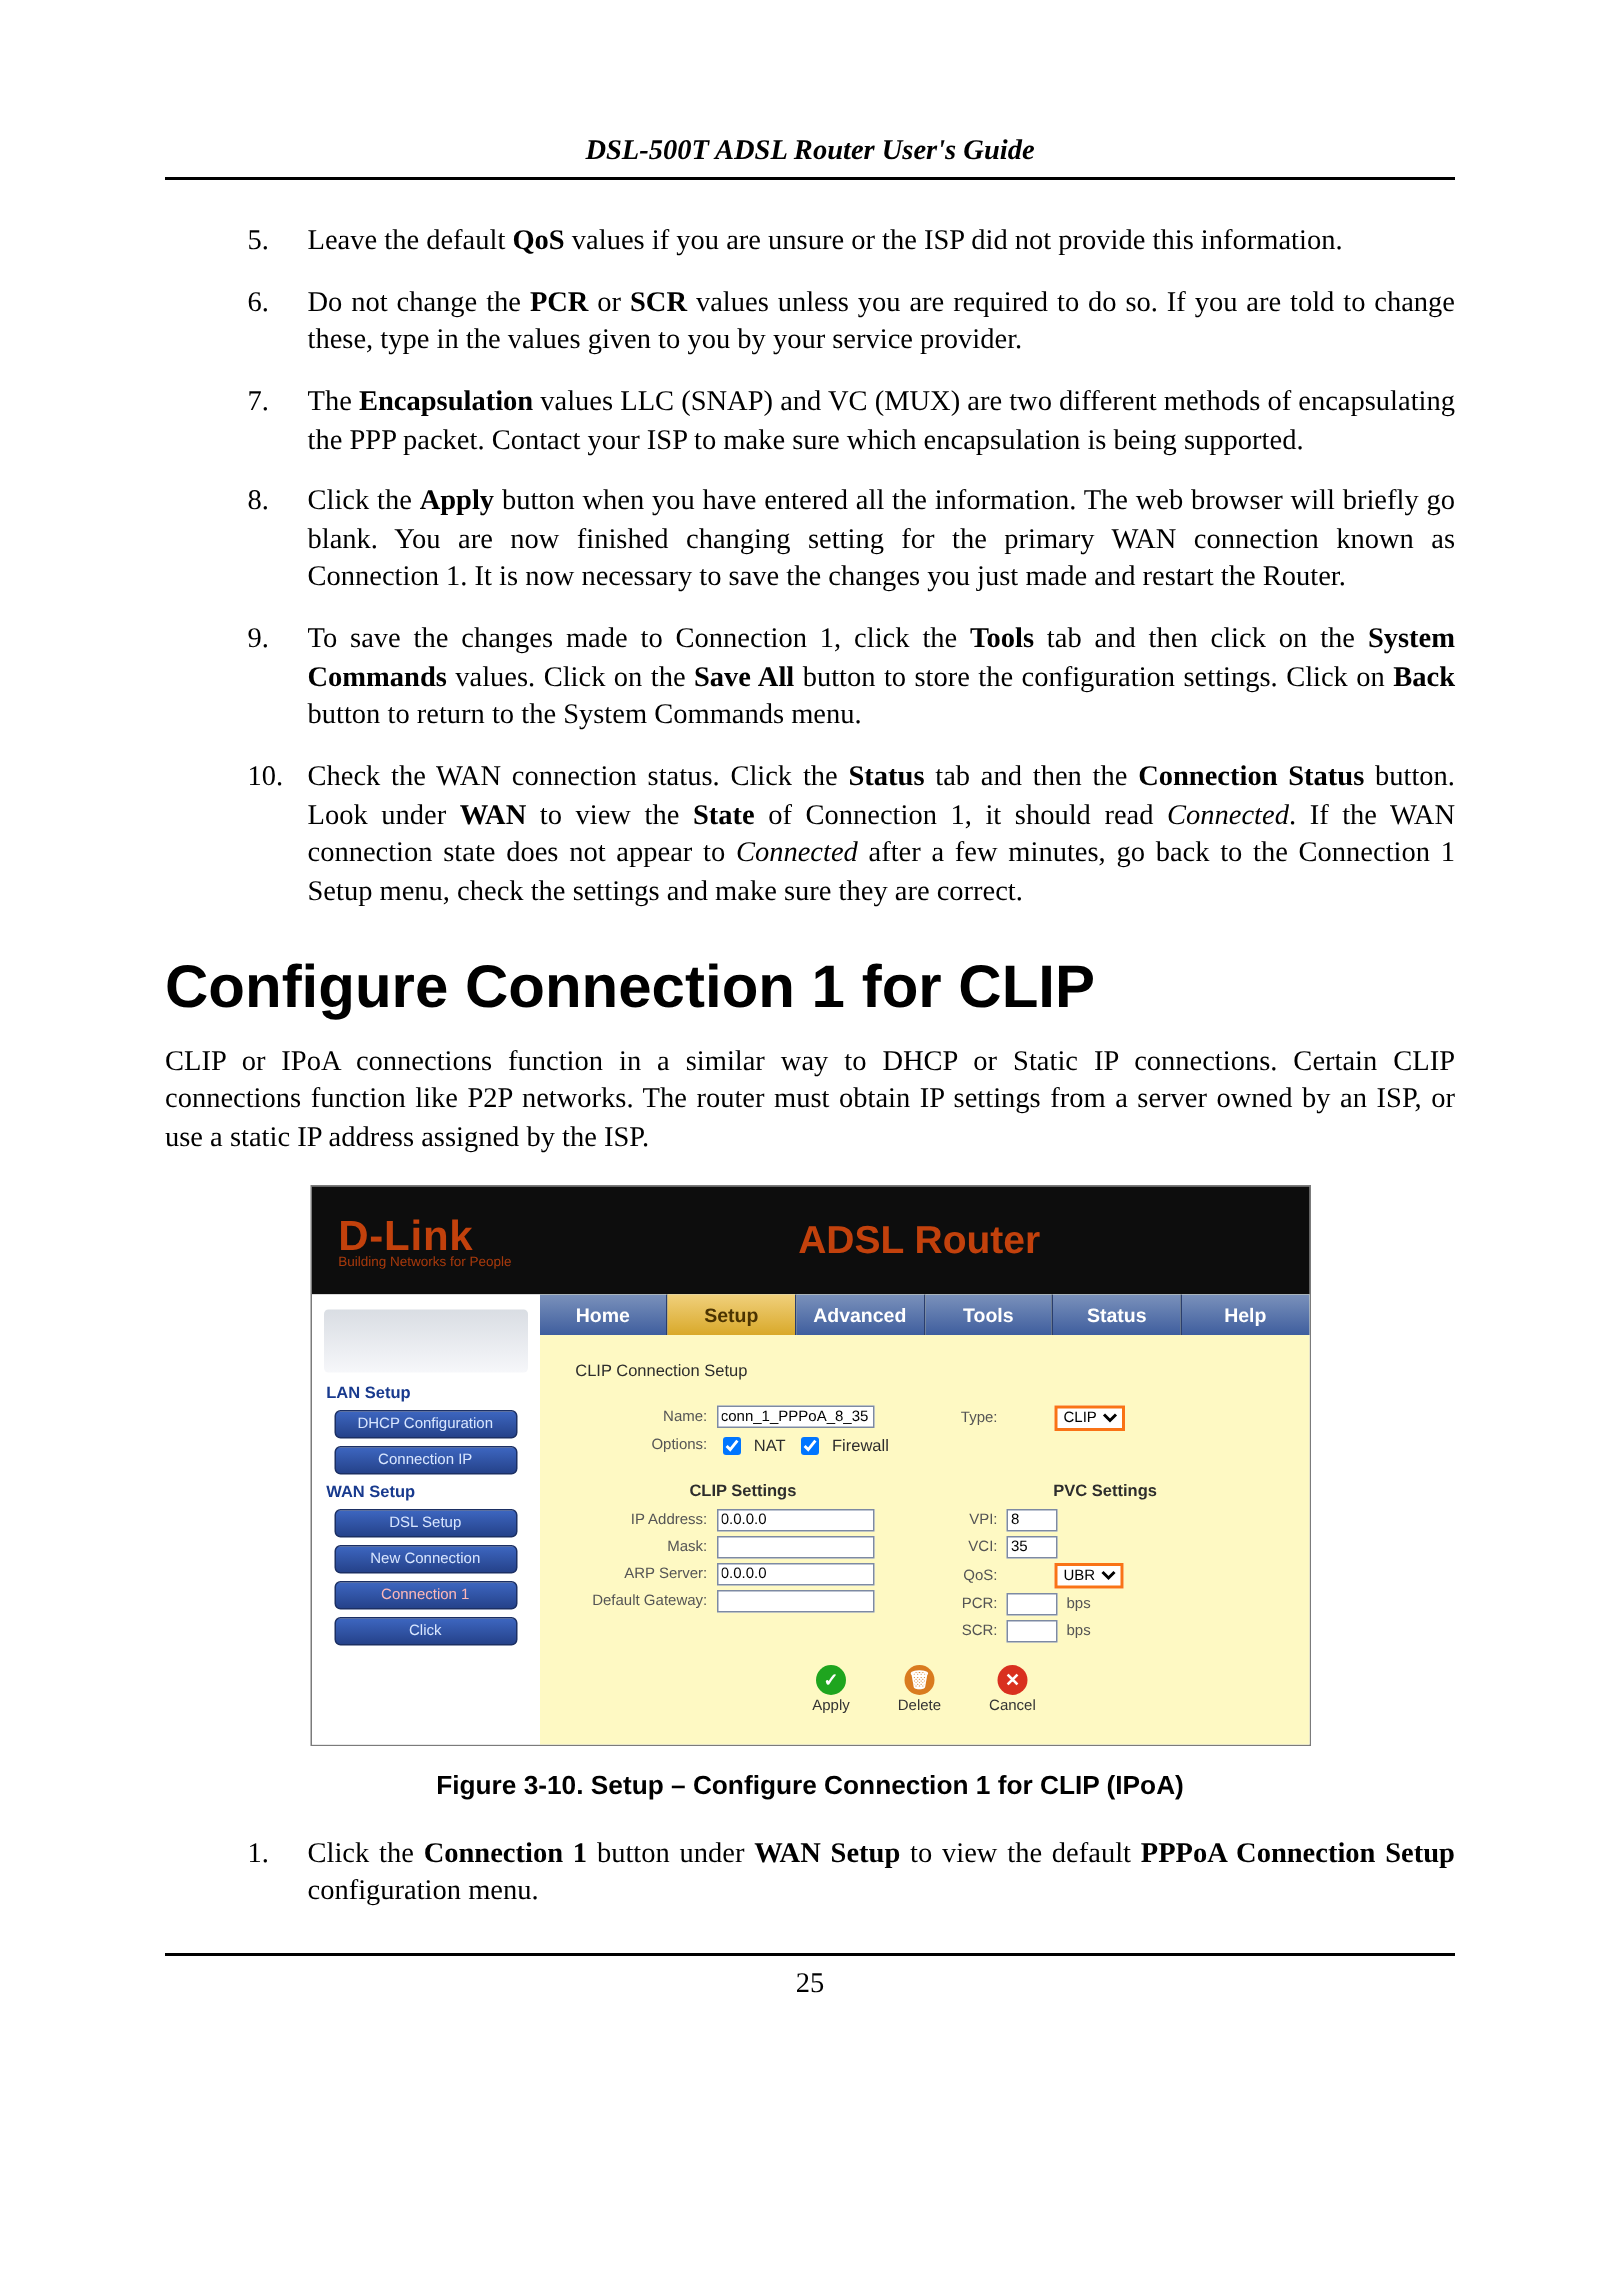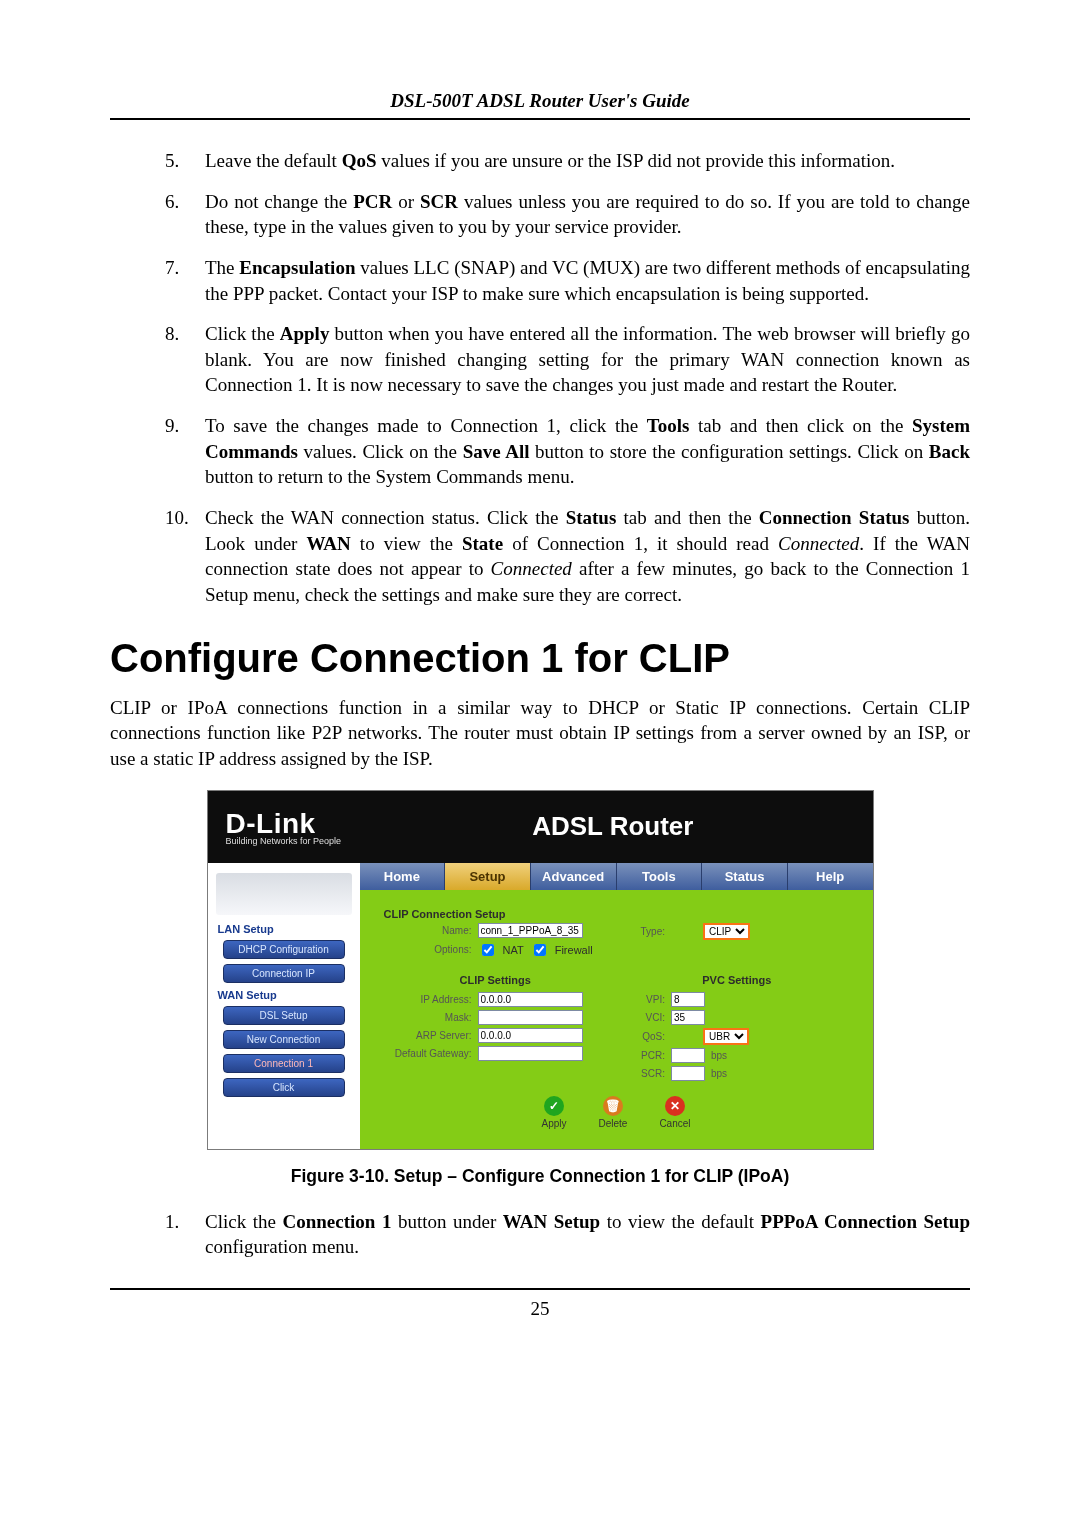--- a/index.html
+++ b/index.html
@@ -82,21 +82,21 @@
   
   .router-shot {
     width: 665px;
     margin: 4px auto 0 auto;
     border: 1px solid #7b7b7b;
   }
   .rs-top {
     display: flex;
     align-items: center;
     background: #0d0d0d;
-    color: #ffffff;
+    color: #c2410c;
     height: 72px;
     padding: 0 18px;
     gap: 30px;
   }
   .rs-logo { flex: 0 0 auto; }
   .rs-logo .brand {
     font-family: Arial, Helvetica, sans-serif;
     font-weight: 900;
     font-size: 28px;
     letter-spacing: 0.5px;
@@ -146,21 +146,21 @@
     font-family: Arial, Helvetica, sans-serif;
     font-size: 10px;
     color: #d8e6ff;
     background: linear-gradient(180deg,#3d66c0,#25428a);
     border: 1px solid #1b2f63;
     border-radius: 4px;
   }
   .rs-side-btn.active { color: #ffb8b8; }
   .rs-main {
     flex: 1 1 auto;
-    background: #84cc16;
+    background: #fef9c3;
     padding: 0;
     position: relative;
   }
   .rs-tabs { display: flex; }
   .rs-tab {
     flex: 1 1 0;
     text-align: center;
     font-family: Arial, Helvetica, sans-serif;
     font-weight: bold;
     font-size: 13px;
@@ -170,21 +170,21 @@
     border-right: 1px solid #2a3e6d;
   }
   .rs-tab:last-child { border-right: none; }
   .rs-tab.active { background: linear-gradient(180deg,#f0d07c,#d9a92a); color:#4b3300;}
   .rs-panel {
     padding: 18px 24px 8px 24px;
     font-family: Arial, Helvetica, sans-serif;
     font-size: 11px;
     color: #2d2d2d;
   }
-  .rs-panel .panel-title { font-weight: bold; font-size: 11px; margin-bottom: 0; }
+  .rs-panel .panel-title { font-weight: normal; font-size: 11px; margin-bottom: 14px; }
   .rs-row { display:flex; align-items:center; gap:6px; margin: 3px 0; }
   .rs-row label { min-width: 88px; text-align:right; color:#555; font-size:10px;}
   .rs-row input[type="text"] {
     font-size:10px; padding:0 2px; height:15px; width:105px;
     border:1px solid #7d8aa3; background:#fff; box-sizing:border-box;
   }
   .rs-row input.sm { width:34px; }
   .rs-row select {
     font-size:10px; height:17px; border:2px solid #f97316; background:#fff;margin-left:32px;
   }

